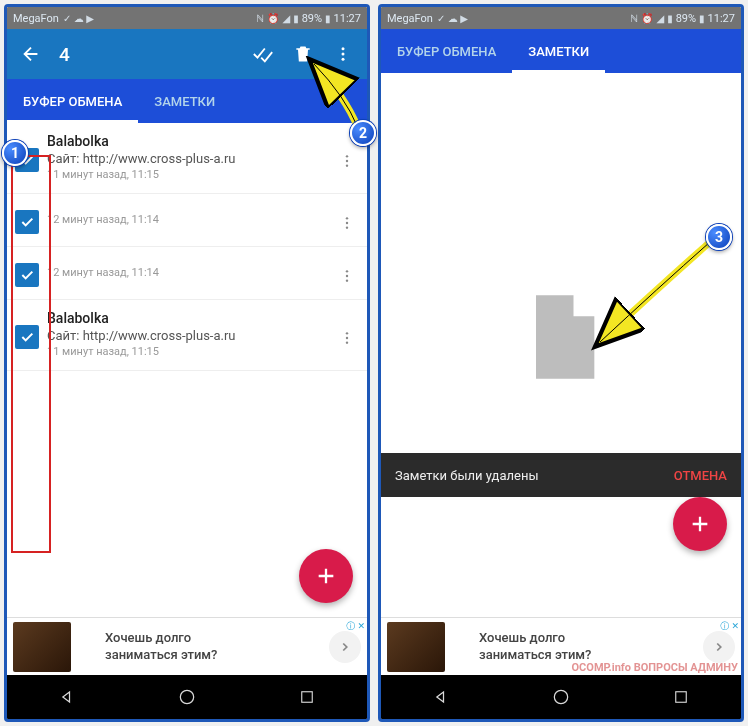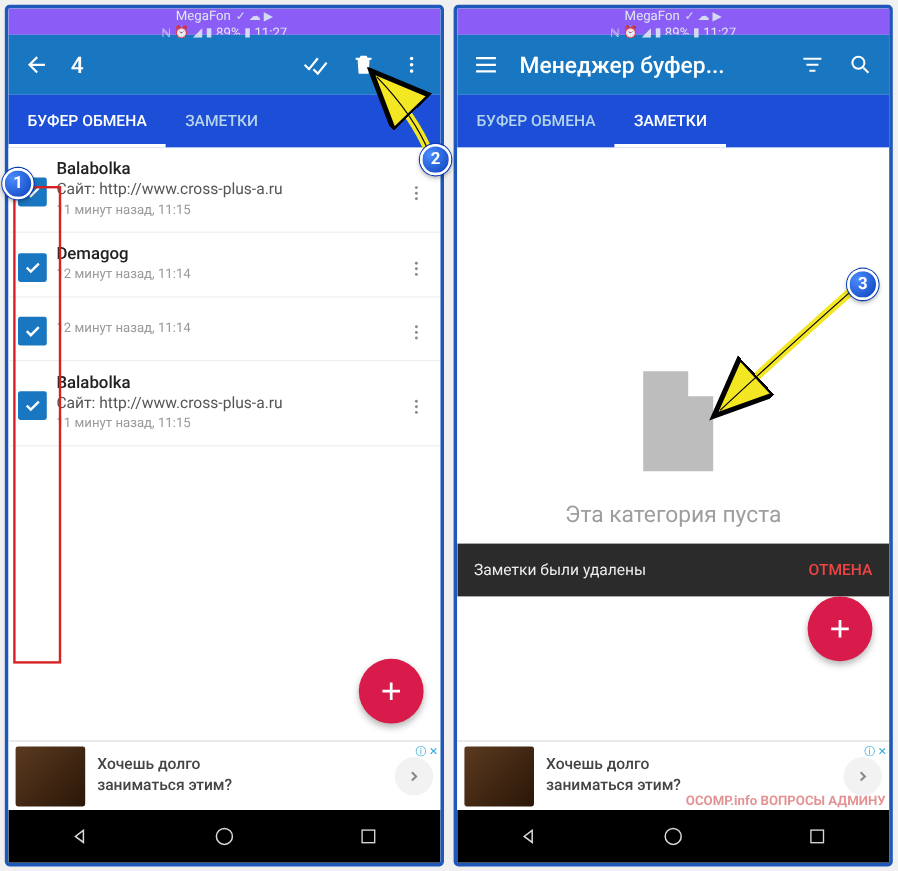--- a/index.html
+++ b/index.html
@@ -18,28 +18,27 @@
   height: 718px;
   border: 3px solid #1e58b8;
   border-radius: 4px;
   background: #fff;
   display: flex;
   flex-direction: column;
   position: relative;
   overflow: hidden;
 }
 .status-bar {
-  background: #8b5cf6;
+  background: #737373;
   color: #dde8f2;
   height: 22px;
   display: flex;
   align-items: center;
   padding: 0 6px;
   font-size: 11px;
-  flex-direction: column;
 }
 .status-left { flex: 1; display: flex; align-items: center; gap: 4px; }
 .status-right { display: flex; align-items: center; gap: 3px; }
 .status-ico { font-size: 10px; opacity: .9; }
 .app-bar {
   background: #1976c0;
   color: #fff;
   height: 50px;
   display: flex;
   align-items: center;
@@ -134,21 +133,21 @@
 .ad-banner {
   height: 58px;
   background: #fff;
   display: flex;
   align-items: center;
   padding: 0 6px;
   border-top: 1px solid #ddd;
   position: relative;
 }
 .ad-img { width: 58px; height: 50px; background: linear-gradient(135deg,#5b3a1f,#2a1608); border-radius: 2px; flex-shrink: 0; }
-.ad-text { flex: 1; padding: 0 10px; font-size: 13px; font-weight: 500; color: #444; line-height: 1.25; }
+.ad-text { flex: 1; padding: 0 10px; font-size: 13px; font-weight: 500; color: #444; line-height: 1.25; margin-left: 24px; }
 .ad-arrow { width: 32px; height: 32px; border-radius: 50%; background: #f2f2f2; display: flex; align-items: center; justify-content: center; color: #888; }
 .ad-badge { position: absolute; top: 2px; right: 2px; font-size: 9px; color: #29a6d8; }
 .nav-bar {
   height: 44px;
   background: #000;
   display: flex;
   align-items: center;
   justify-content: space-around;
 }
 .nav-btn { width: 24px; height: 24px; display: flex; align-items: center; justify-content: center; cursor: pointer; opacity: .85; }
@@ -273,21 +272,20 @@
           </div>
       </div>
 
       <div class="clip-item">
         <div class="checkbox">
             <svg width="16" height="16" viewBox="0 0 24 24" fill="none" stroke="#fff" stroke-width="3">
               <path d="M5 12l5 5L20 7"></path>
             </svg>
           </div>
         <div class="clip-body">
-          <div class="clip-title">Demagog</div>
           <div class="clip-time">12 минут назад, 11:14</div>
         </div>
         <div class="more-btn">
             <svg width="16" height="16" viewBox="0 0 24 24" fill="#888">
               <circle cx="12" cy="5" r="1.8"></circle>
               <circle cx="12" cy="12" r="1.8"></circle>
               <circle cx="12" cy="19" r="1.8"></circle>
             </svg>
           </div>
       </div>
@@ -382,57 +380,37 @@
       <span class="status-ico">ℕ</span>
       <span class="status-ico">⏰</span>
       <span class="status-ico">◢</span>
       <span class="status-ico">▮</span>
       <span>89%</span>
       <span class="status-ico">▮</span>
       <span>11:27</span>
     </div>
   </div>
 
-  <div class="app-bar">
-    <div class="icon-btn">
-      <svg width="22" height="22" viewBox="0 0 24 24" fill="none" stroke="#fff" stroke-width="2">
-          <path d="M3 6h18M3 12h18M3 18h18"></path>
-        </svg>
-    </div>
-    <div class="title">Менеджер буфер...</div>
-    <div class="icon-btn">
-      <svg width="20" height="20" viewBox="0 0 24 24" fill="none" stroke="#fff" stroke-width="2">
-          <path d="M3 6h18M6 12h12M9 18h6"></path>
-        </svg>
-    </div>
-    <div class="icon-btn">
-      <svg width="20" height="20" viewBox="0 0 24 24" fill="none" stroke="#fff" stroke-width="2">
-          <circle cx="10" cy="10" r="6"></circle>
-          <path d="M20 20l-5-5"></path>
-        </svg>
-    </div>
-  </div>
 
   <div class="tabs">
     <div class="tab">
         <span>БУФЕР ОБМЕНА</span>
       </div>
     <div class="tab active">
         <span>ЗАМЕТКИ</span>
       </div>
   </div>
 
   <div class="content">
     <div class="empty-state">
       <div class="empty-icon">
         <svg width="100" height="100" viewBox="0 0 24 24" fill="#bdbdbd">
             <path d="M6 2h9l5 5v15H6V2zm9 0v5h5M9 13h8v2H9v-2zm0 4h8v2H9v-2z"></path>
           </svg>
       </div>
-      <div class="empty-text">Эта категория пуста</div>
     </div>
 
     <div class="snackbar">
       <span style="flex:1">Заметки были удалены</span>
       <span class="snackbar-action">ОТМЕНА</span>
     </div>
 
     <div class="fab" style="bottom:66px">
       <svg width="22" height="22" viewBox="0 0 24 24" fill="none" stroke="#fff" stroke-width="2.5">
           <path d="M12 4v16M4 12h16"></path>

